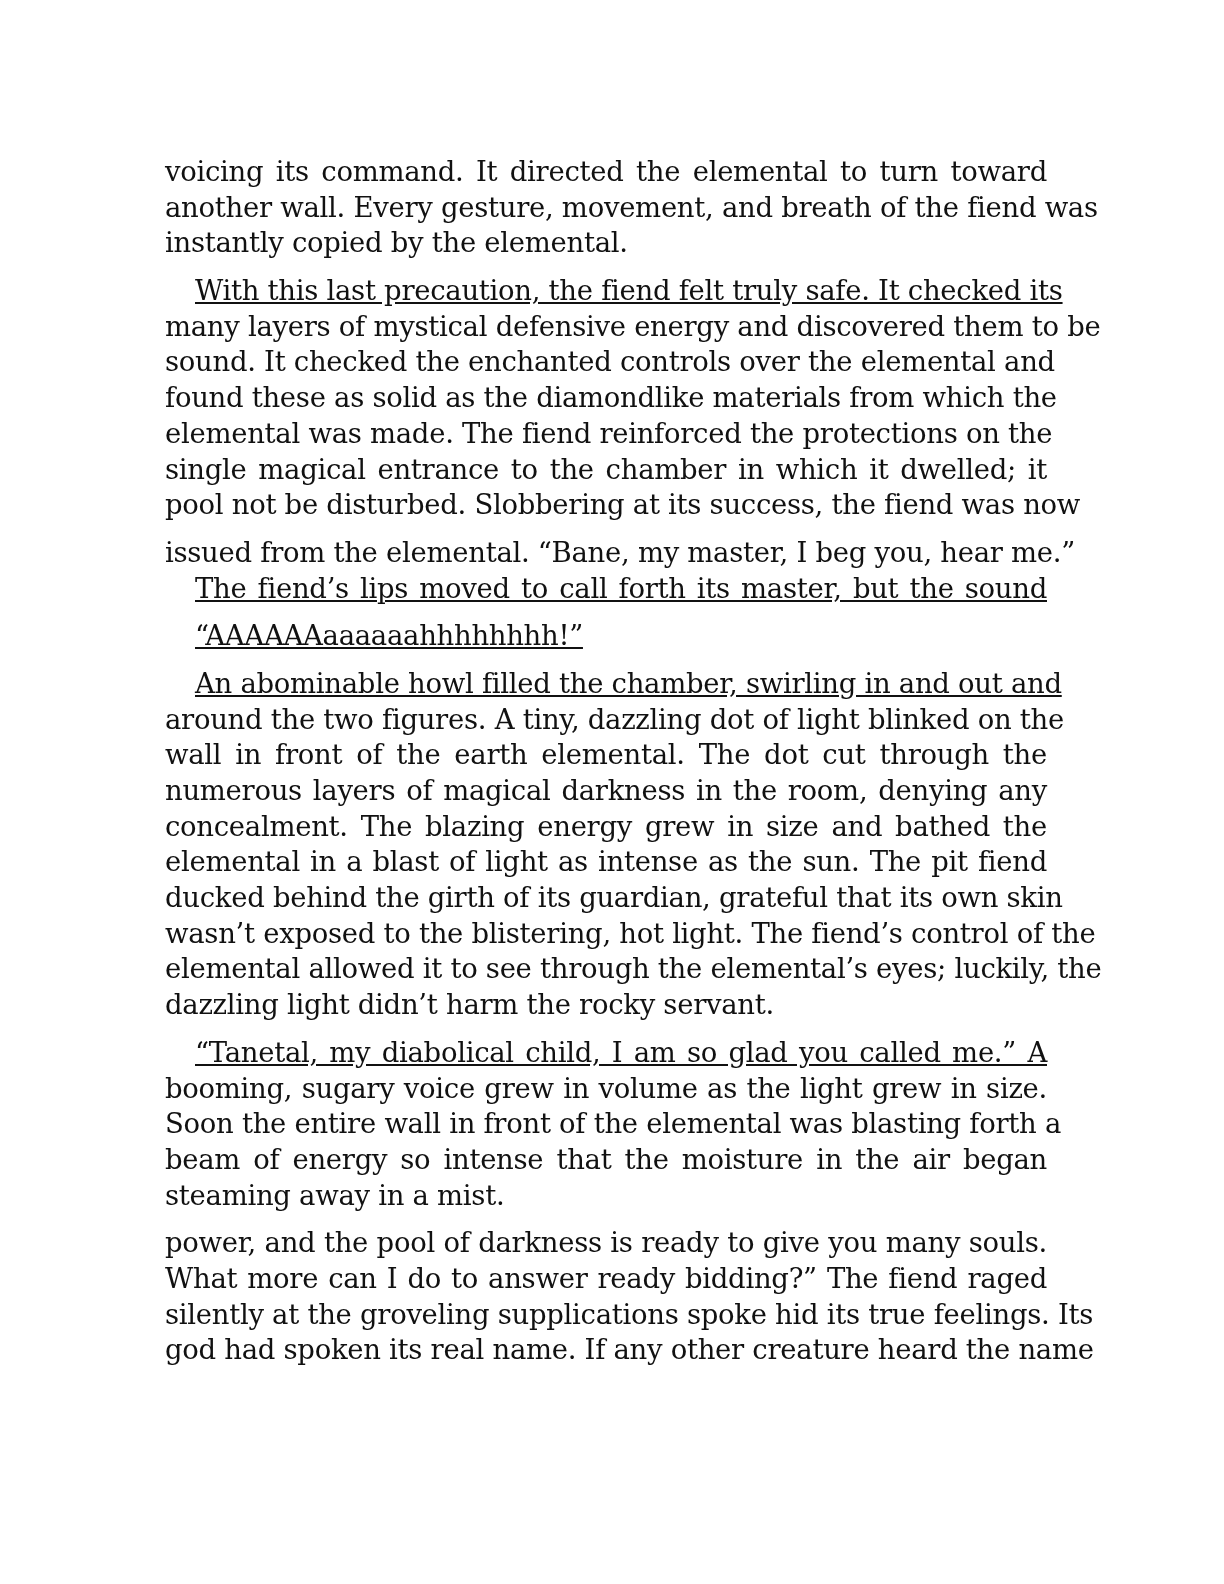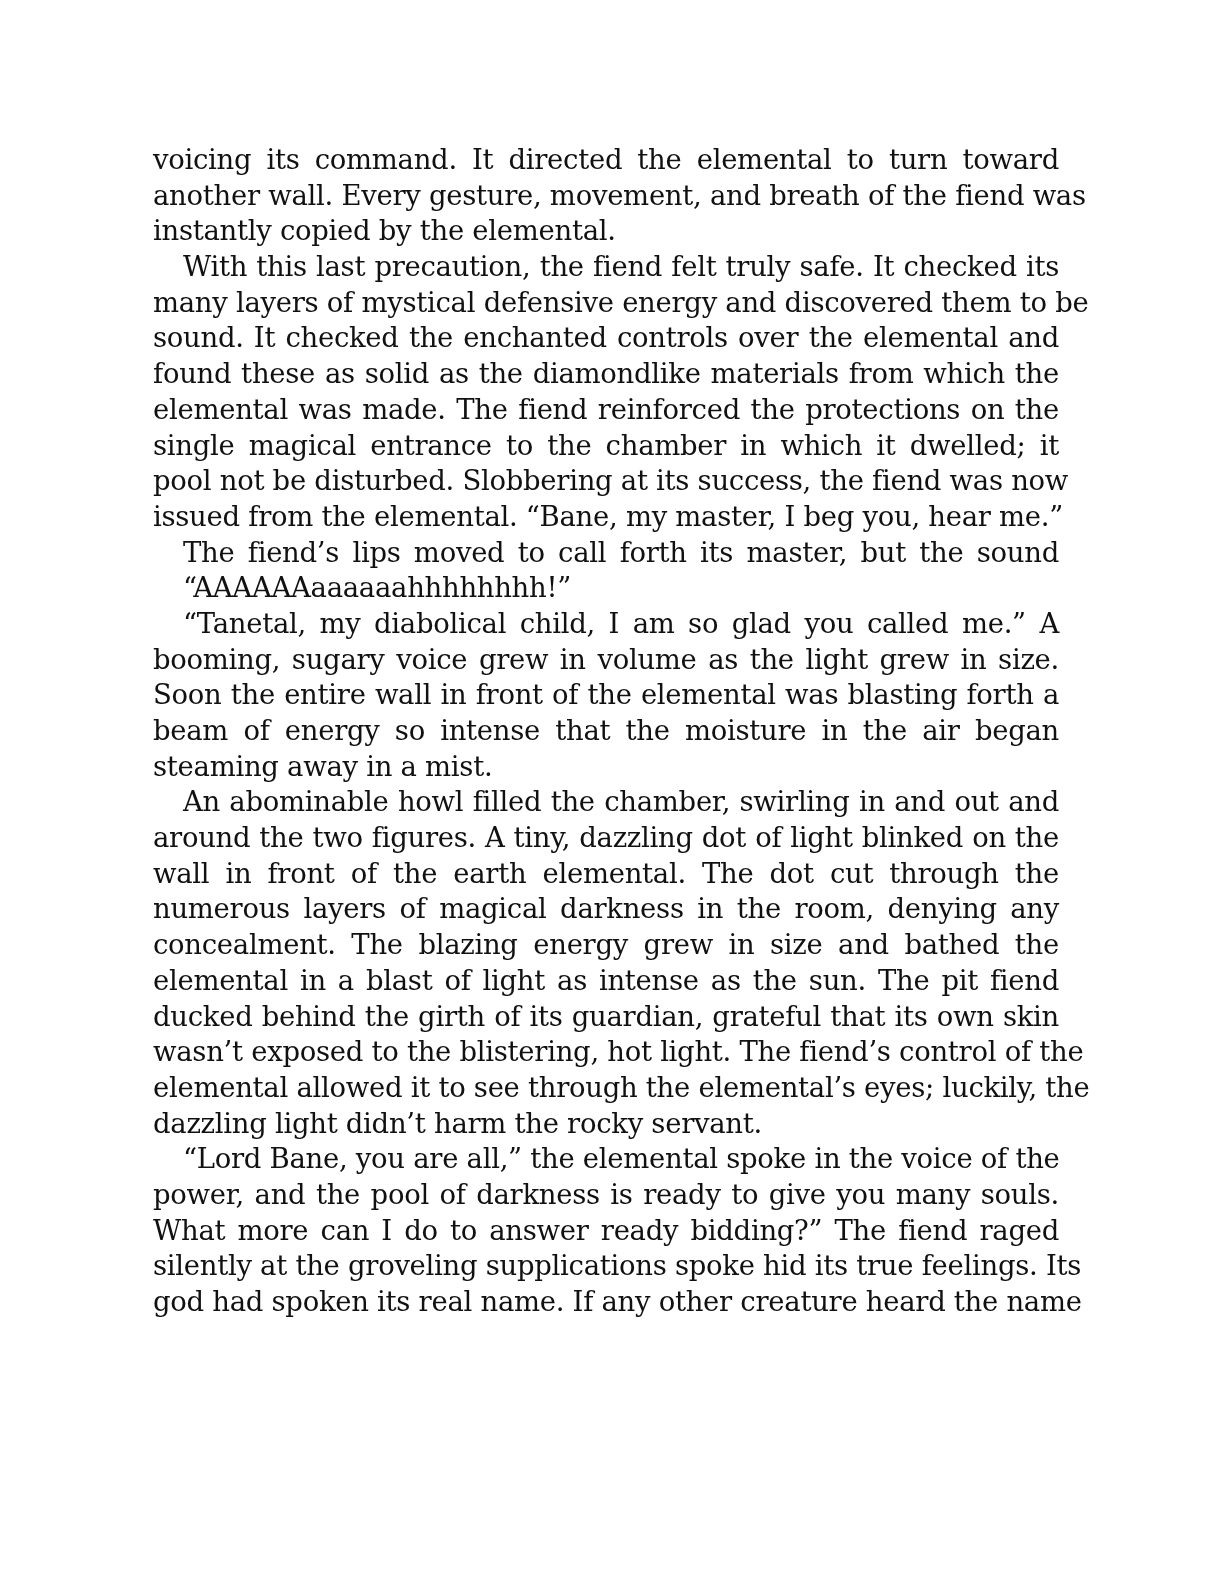--- a/index.html
+++ b/index.html
@@ -18,36 +18,37 @@
       left: 153px;
       top: 142px;
       width: 906px;
       font-family: "DejaVu Serif", "Liberation Serif", serif;
       font-size: 27.5px;
       line-height: 35.7px;
       color: #111111;
       letter-spacing: -0.3px;
     }
     .para {
-      margin: 0;
+      margin: 12px;
       padding: 0;
     }
     .line {
       display: block;
       height: 35.7px;
       white-space: nowrap;
       text-align: justify;
       text-align-last: justify;
       overflow: visible;
     }
     .line.last {
       text-align-last: left;
     }
     .line.indent {
       padding-left: 30px;
+      text-decoration: underline;
     }
   </style>
 </head>
 <body>
 
 <div class="page">
 
   <p class="para">
     <span class="line">voicing its command. It directed the elemental to turn toward</span>
     <span class="line">another wall. Every gesture, movement, and breath of the fiend was</span>
@@ -67,41 +68,40 @@
   <p class="para">
     <span class="line last">issued from the elemental. “Bane, my master, I beg you, hear me.”</span>
     <span class="line indent">The fiend’s lips moved to call forth its master, but the sound</span>
   </p>
 
   <p class="para">
     <span class="line indent last">“AAAAAAaaaaaahhhhhhhh!”</span>
   </p>
 
   <p class="para">
-    <span class="line indent">“Tanetal, my diabolical child, I am so glad you called me.” A</span>
-    <span class="line">booming, sugary voice grew in volume as the light grew in size.</span>
-    <span class="line">Soon the entire wall in front of the elemental was blasting forth a</span>
-    <span class="line">beam of energy so intense that the moisture in the air began</span>
-    <span class="line last">steaming away in a mist.</span>
-  </p>
-
-  <p class="para">
     <span class="line indent">An abominable howl filled the chamber, swirling in and out and</span>
     <span class="line">around the two figures. A tiny, dazzling dot of light blinked on the</span>
     <span class="line">wall in front of the earth elemental. The dot cut through the</span>
     <span class="line">numerous layers of magical darkness in the room, denying any</span>
     <span class="line">concealment. The blazing energy grew in size and bathed the</span>
     <span class="line">elemental in a blast of light as intense as the sun. The pit fiend</span>
     <span class="line">ducked behind the girth of its guardian, grateful that its own skin</span>
     <span class="line">wasn’t exposed to the blistering, hot light. The fiend’s control of the</span>
     <span class="line">elemental allowed it to see through the elemental’s eyes; luckily, the</span>
     <span class="line last">dazzling light didn’t harm the rocky servant.</span>
   </p>
 
   <p class="para">
-    <span class="line indent">“Lord Bane, you are all,” the elemental spoke in the voice of the</span>
+    <span class="line indent">“Tanetal, my diabolical child, I am so glad you called me.” A</span>
+    <span class="line">booming, sugary voice grew in volume as the light grew in size.</span>
+    <span class="line">Soon the entire wall in front of the elemental was blasting forth a</span>
+    <span class="line">beam of energy so intense that the moisture in the air began</span>
+    <span class="line last">steaming away in a mist.</span>
+  </p>
+
+  <p class="para">
     <span class="line">power, and the pool of darkness is ready to give you many souls.</span>
     <span class="line">What more can I do to answer ready bidding?” The fiend raged</span>
     <span class="line">silently at the groveling supplications spoke hid its true feelings. Its</span>
     <span class="line">god had spoken its real name. If any other creature heard the name</span>
   </p>
 
 </div>
 
 </body></html>

